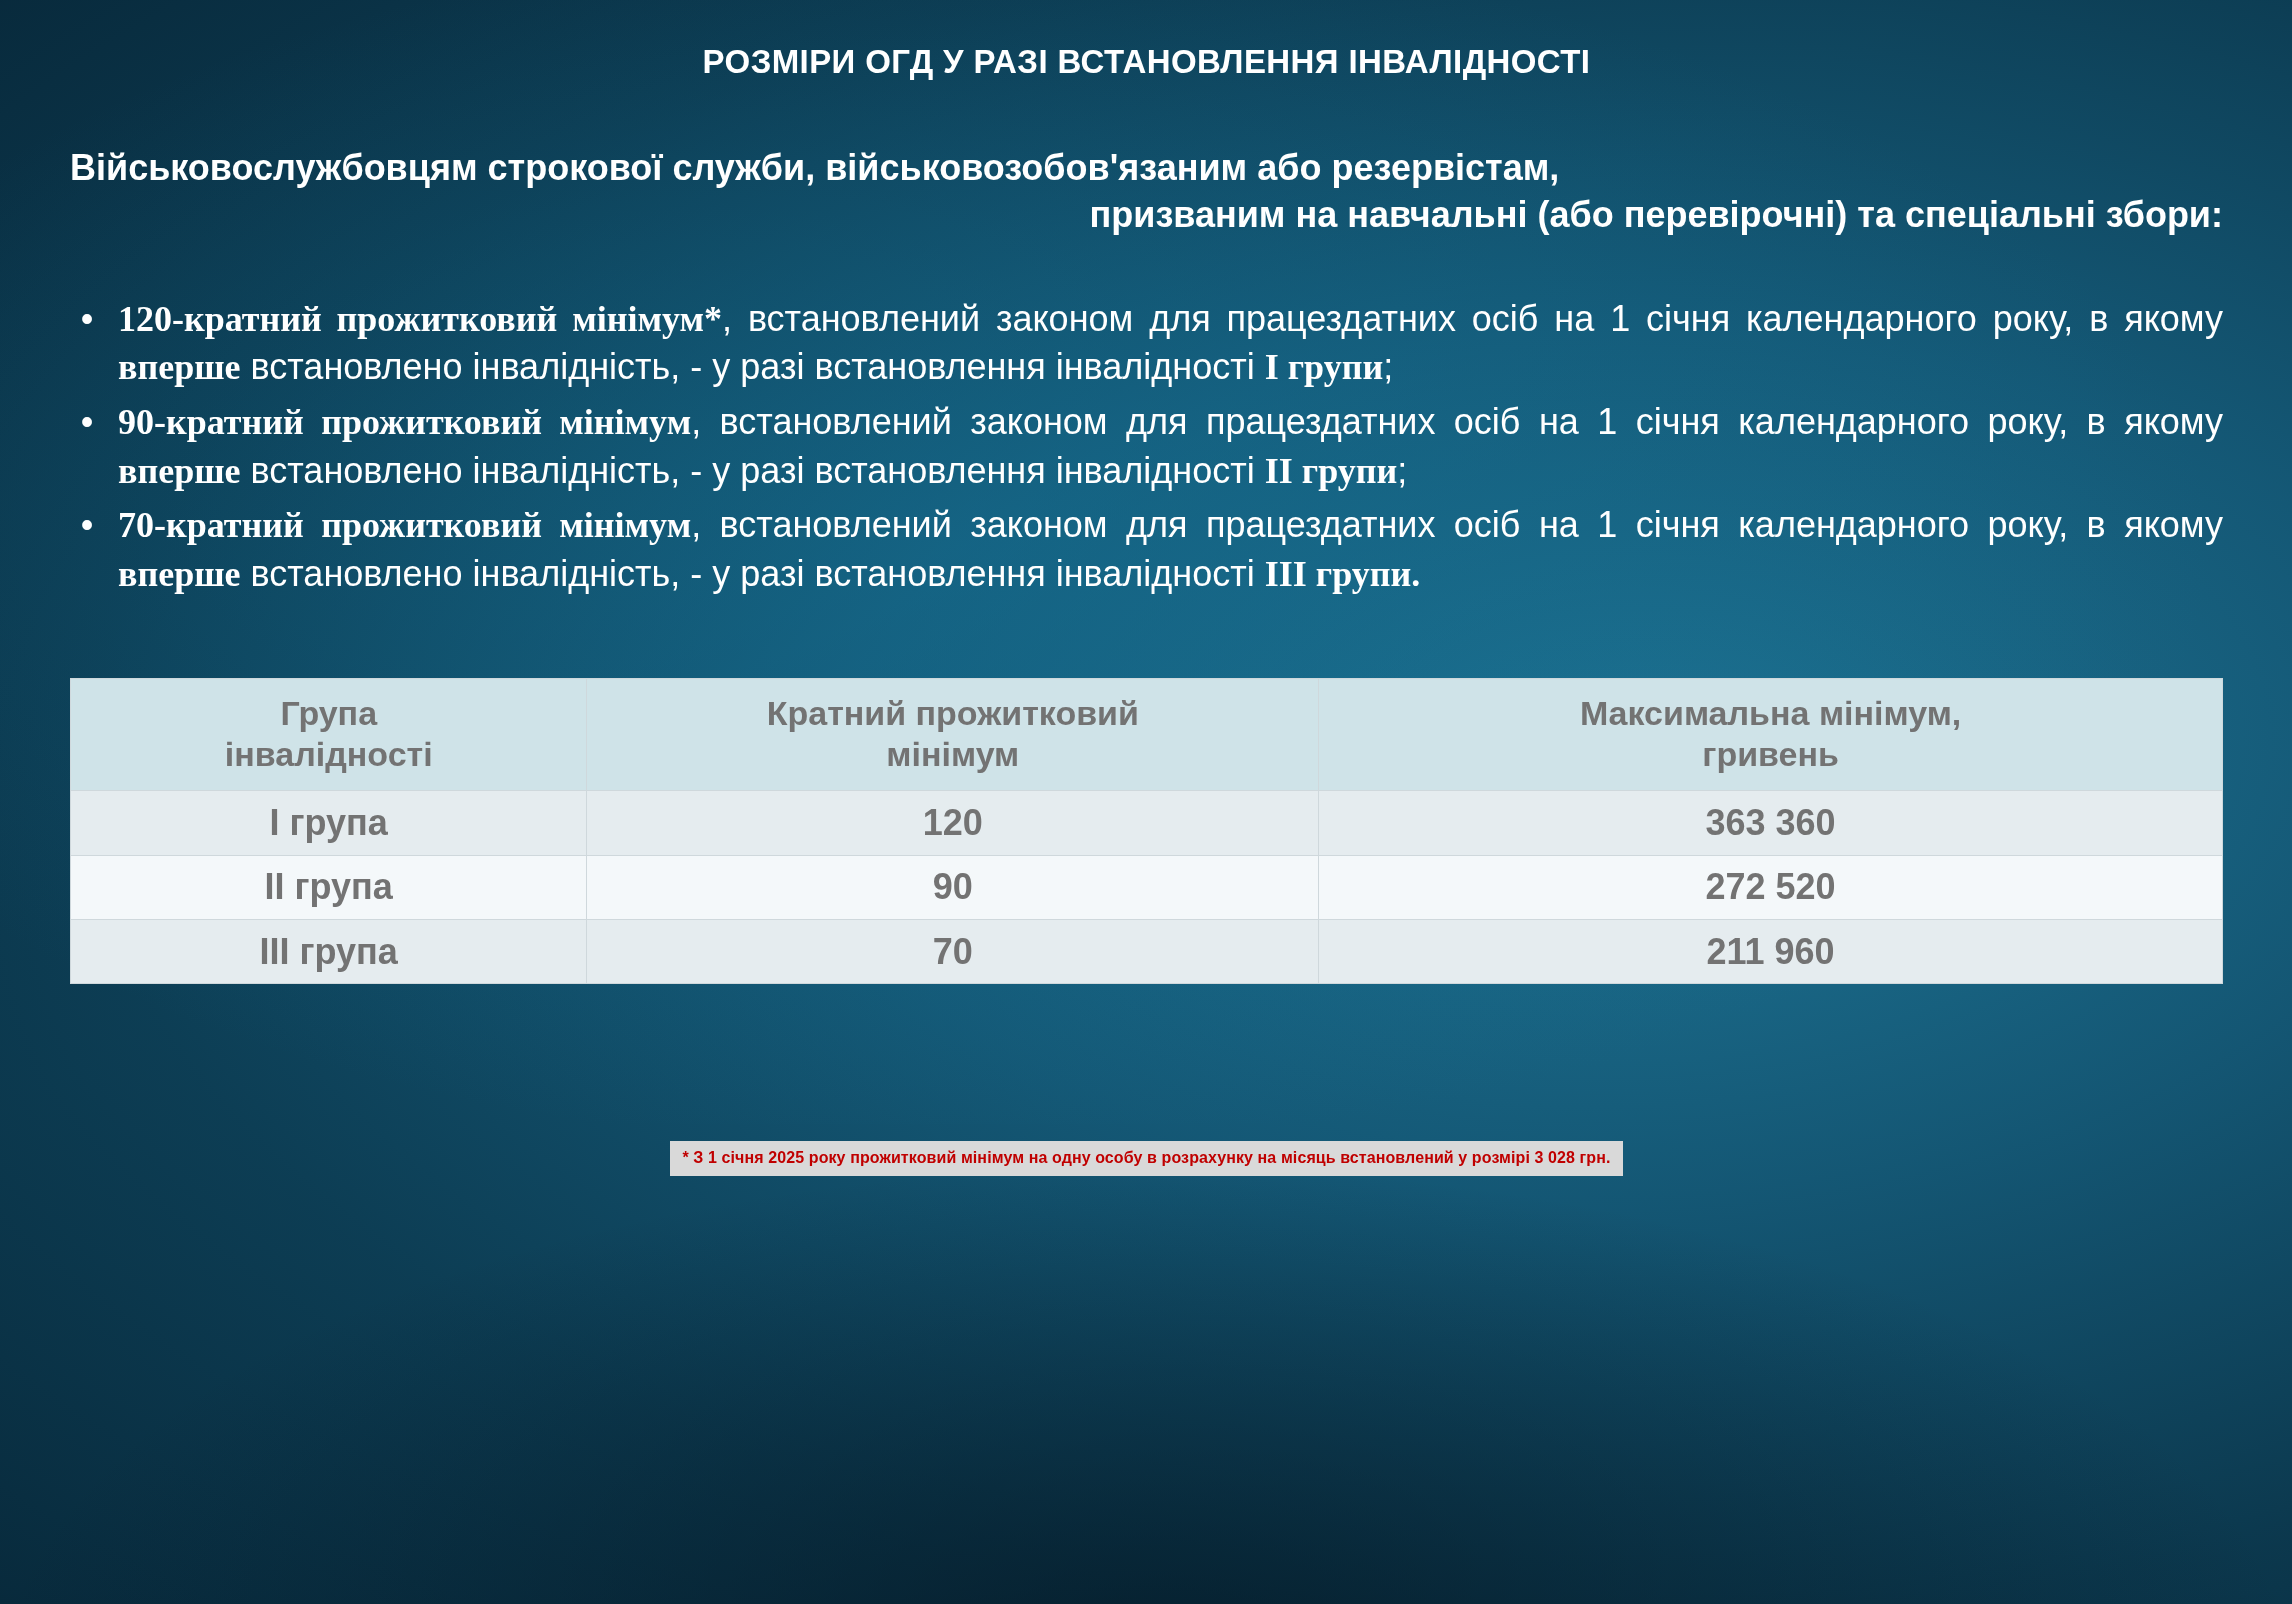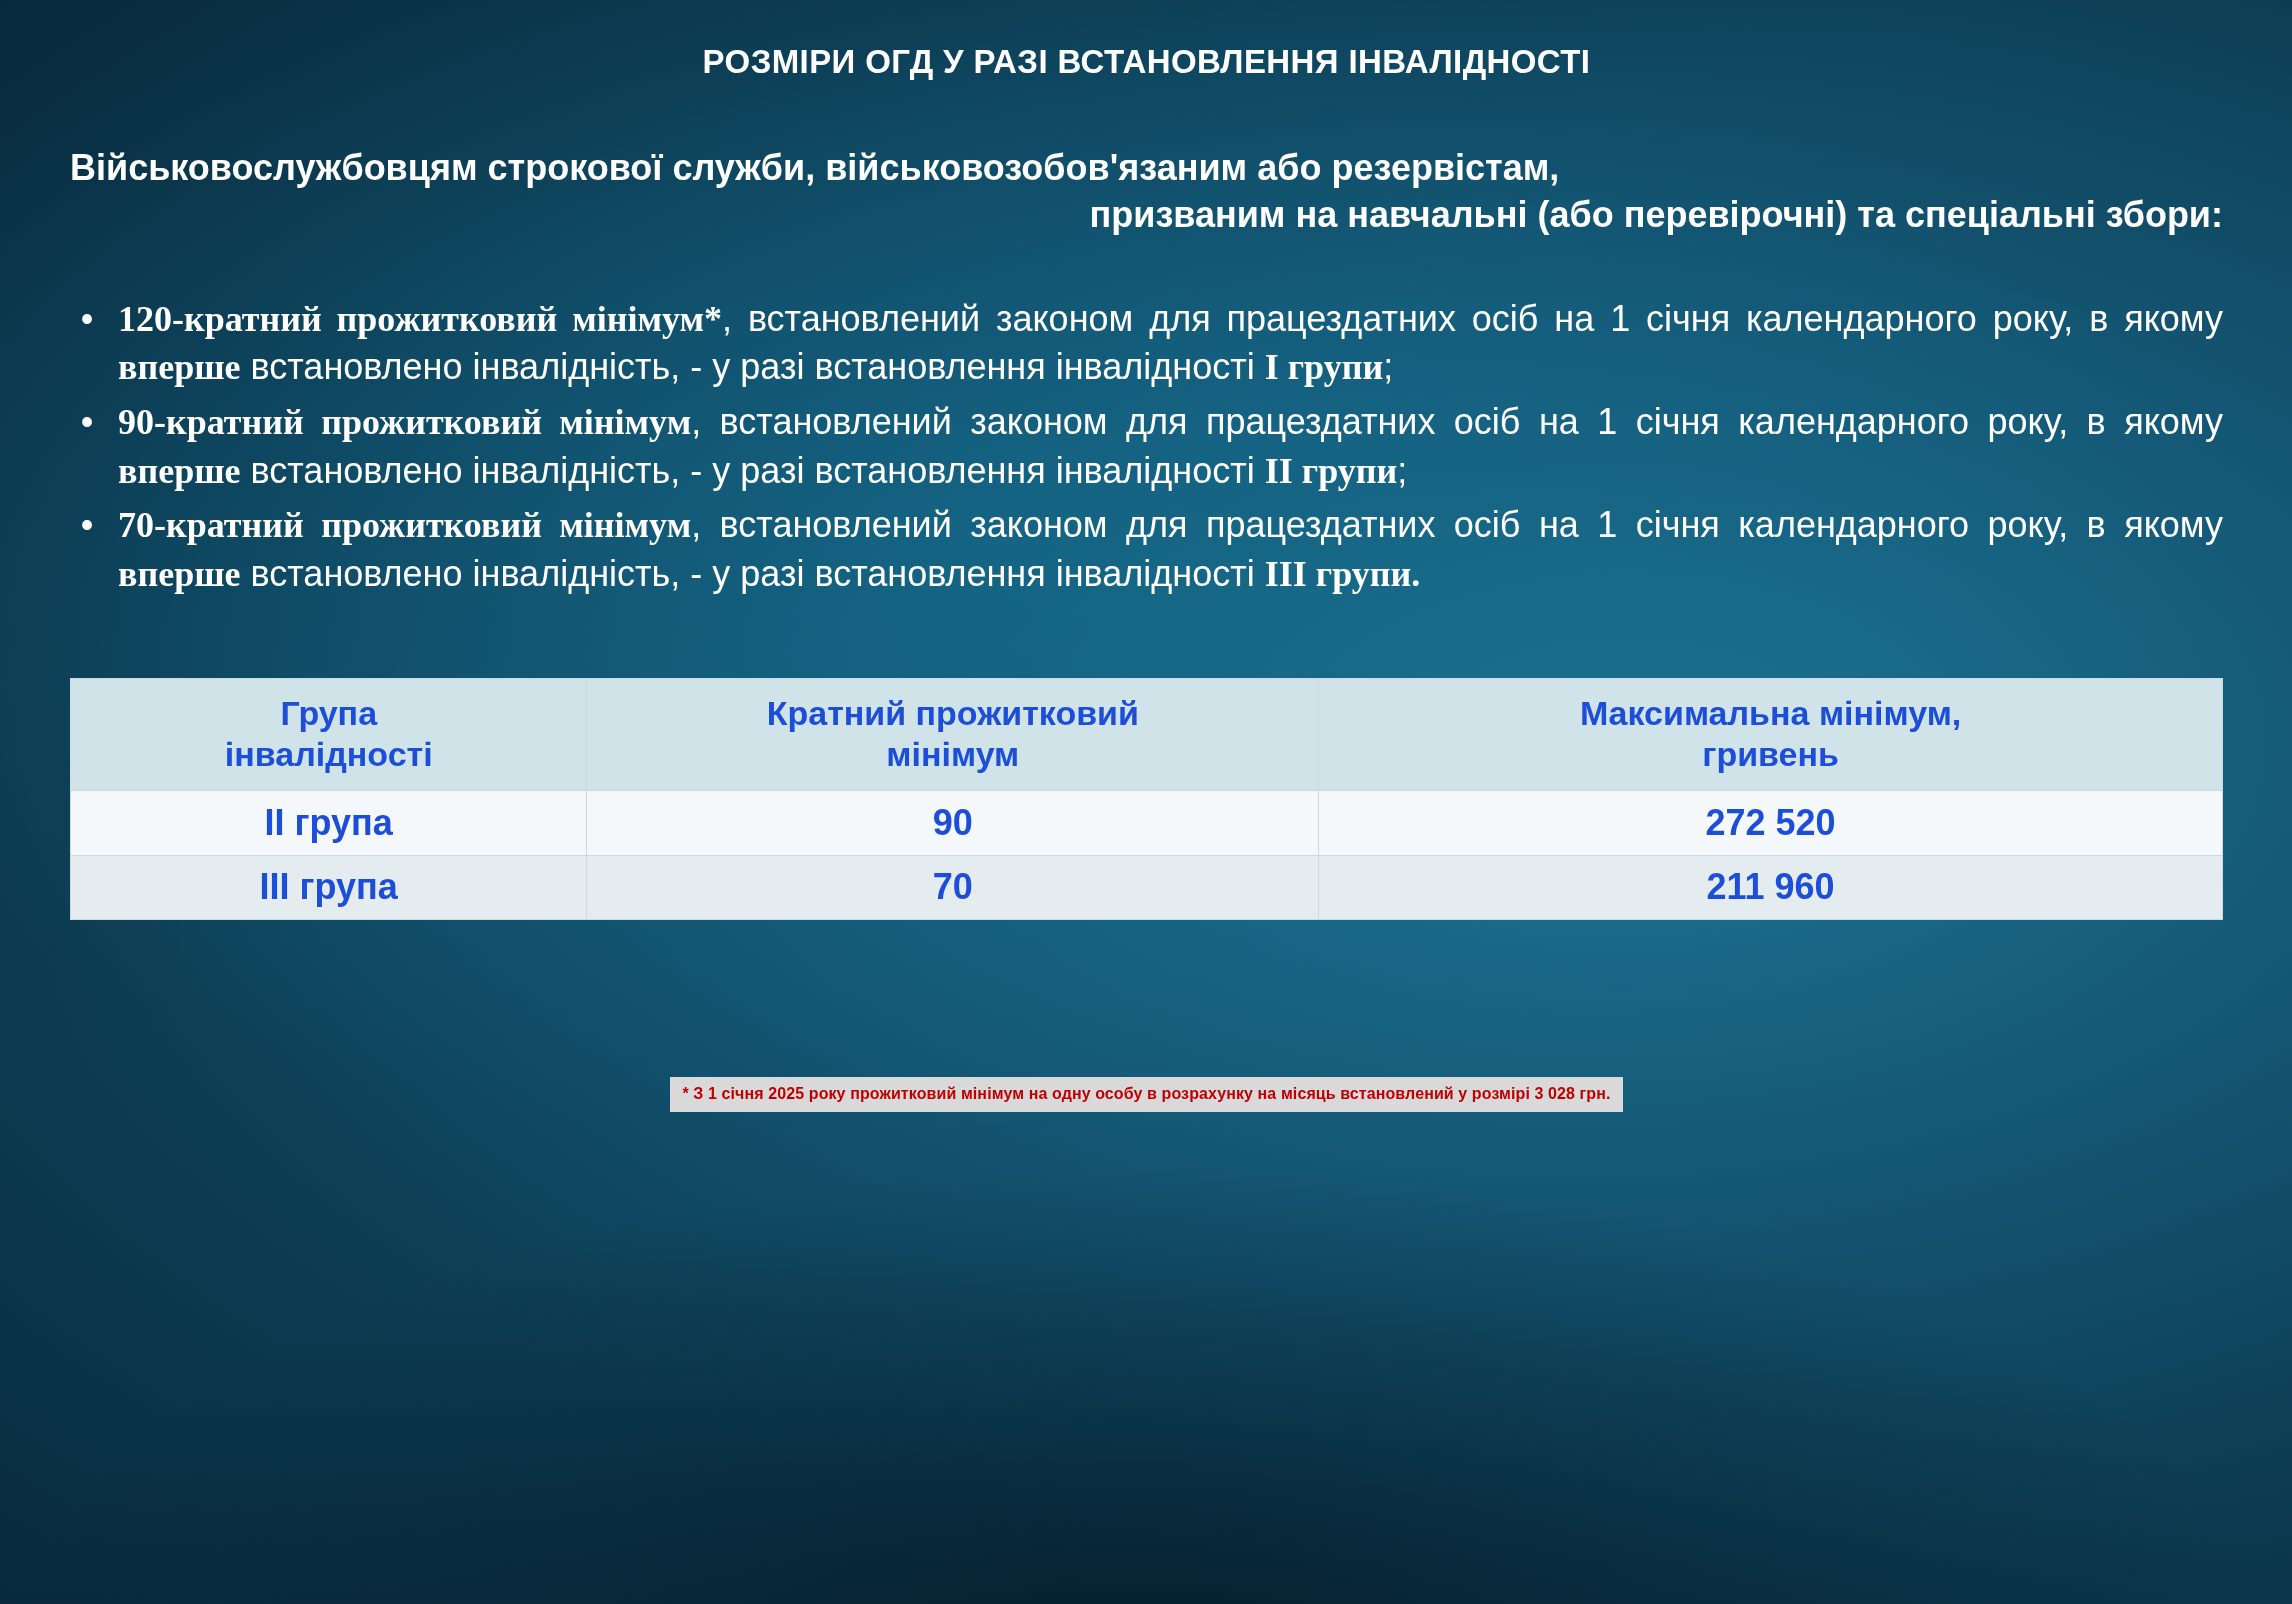--- a/index.html
+++ b/index.html
@@ -101,21 +101,21 @@
   table.payouts {
     border-collapse: collapse;
     margin: 79px 70px 0 70px;
     width: calc(100% - 140px);
     table-layout: fixed;
   }
   table.payouts th,
   table.payouts td {
     border: 1.8px solid #cfd8dc;
     text-align: center;
-    color: #1d4ed8;
+    color: #737373;
     font-weight: bold;
     font-size: 34px;
   }
   table.payouts th {
     background: #cfe3e8;
     padding: 14.3px 9px;
     line-height: 1.22;
   }
   table.payouts td {
     padding: 10.7px 9px;
@@ -190,20 +190,25 @@
             <span>Кратний прожитковий</span><br>
             <span>мінімум</span>
           </th>
           <th>
             <span>Максимальна мінімум,</span><br>
             <span>гривень</span>
           </th>
         </tr>
       </thead>
       <tbody>
+        <tr class="row-odd">
+          <td>I група</td>
+          <td>120</td>
+          <td>363 360</td>
+        </tr>
         <tr class="row-even">
           <td>II група</td>
           <td>90</td>
           <td>272 520</td>
         </tr>
         <tr class="row-odd">
           <td>III група</td>
           <td>70</td>
           <td>211 960</td>
         </tr>

